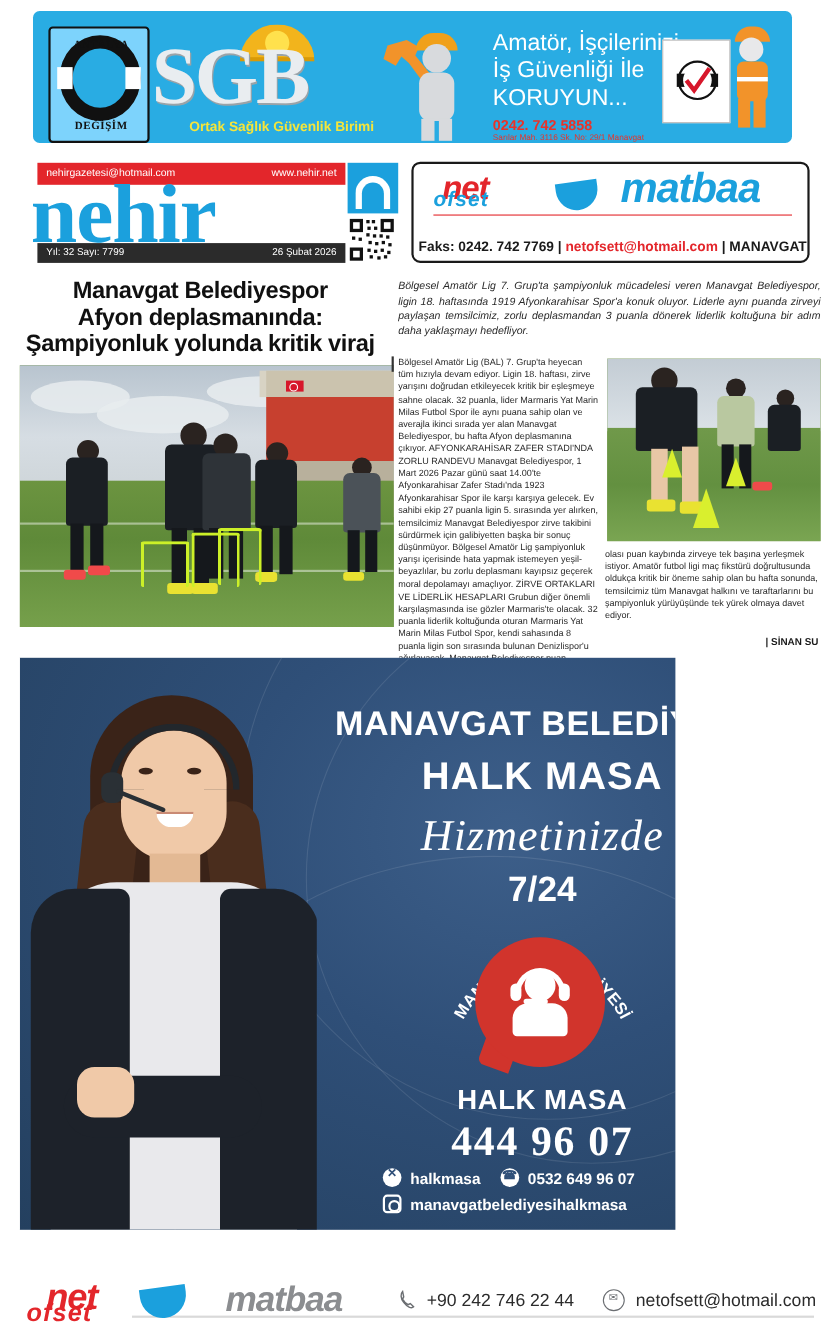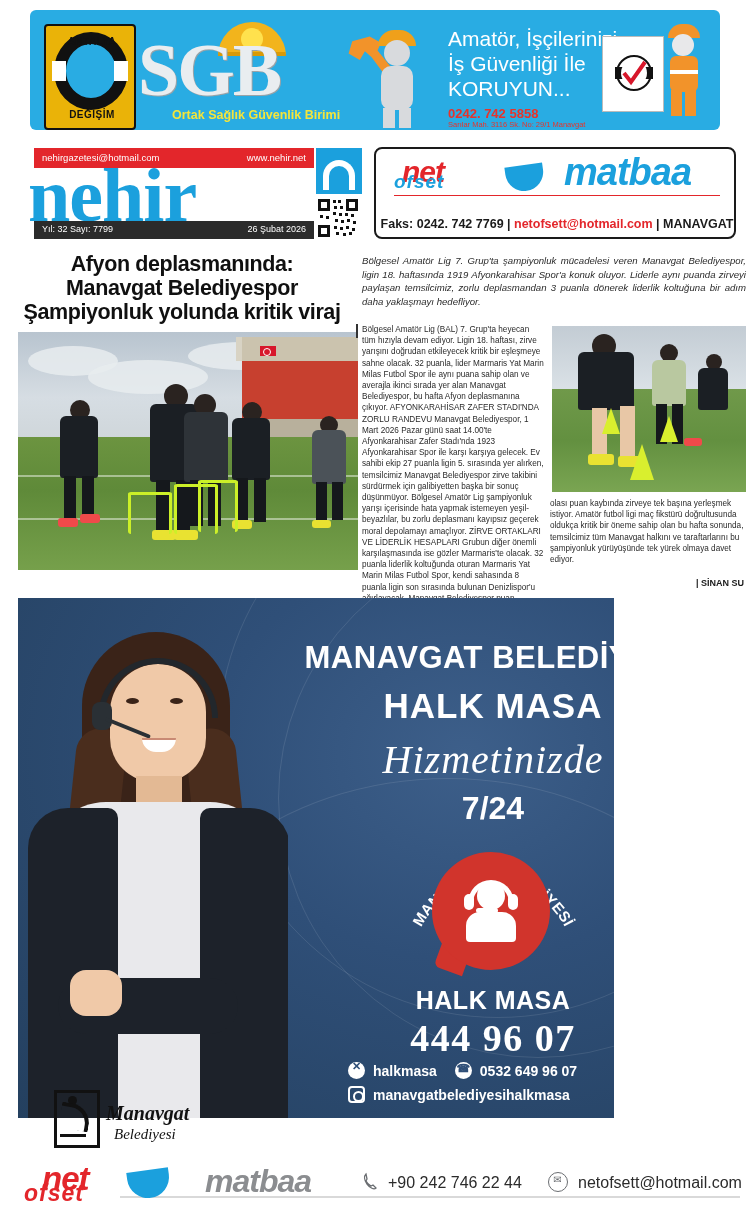--- a/index.html
+++ b/index.html
@@ -11,21 +11,21 @@
   }
   .page { position: relative; width: 750px; height: 1212px; background: #fff; }
 
   
   .sgb-banner {
     position: absolute; left: 30px; top: 10px; width: 690px; height: 120px;
     background: #29ace3; border-radius: 6px; overflow: hidden;
   }
   .sgb-ring {
     position: absolute; left: 14px; top: 14px; width: 92px; height: 106px;
-    background: #eab308; border: 2px solid #111; border-radius: 4px;
+    background: #7dd3fc; border: 2px solid #111; border-radius: 4px; font-family: Liberation Serif, serif;
   }
   .sgb-ring-inner {
     position: absolute; left: 8px; top: 6px; width: 74px; height: 78px;
     border-radius: 50%; border: 12px solid #111; background: #29ace3;
   }
   .sgb-ring-seg-l, .sgb-ring-seg-r {
     position: absolute; width: 14px; height: 20px; background: #fff; top: 35px;
   }
   .sgb-ring-seg-l { left: 6px; } .sgb-ring-seg-r { right: 6px; }
   .sgb-ring-t, .sgb-ring-b {
@@ -492,22 +492,22 @@
       </div>
       <div class="matbaa-word">matbaa</div>
       <div class="mh-rule"></div>
       <div class="mh-addr2">
         <span>Faks: 0242. 742 7769 | </span><span class="mail">netofsett@hotmail.com</span><span> | MANAVGAT</span>
       </div>
     </div>
   </div>
 
   <div class="headline">
+    <div>Manavgat Belediyespor</div>
     <div>Afyon deplasmanında:</div>
-    <div>Manavgat Belediyespor</div>
     <div>Şampiyonluk yolunda kritik viraj</div>
   </div>
 
   <div class="lead">Bölgesel Amatör Lig 7. Grup'ta şampiyonluk mücadelesi veren Manavgat Belediyespor, ligin 18. haftasında 1919 Afyonkarahisar Spor'a konuk oluyor. Liderle aynı puanda zirveyi paylaşan temsilcimiz, zorlu deplasmandan 3 puanla dönerek liderlik koltuğuna bir adım daha yaklaşmayı hedefliyor.</div>
 
   <div class="photo-main">
     <div class="sky"></div>
     <div class="cloud" style="left:10px;top:14px;width:90px;height:30px;"></div>
     <div class="cloud" style="left:70px;top:28px;width:120px;height:34px;"></div>
     <div class="cloud" style="left:170px;top:10px;width:110px;height:28px;"></div>
@@ -638,28 +638,20 @@
       <span class="sic sic-wa" style="margin-left:10px"></span>
       <span>0532 649 96 07</span>
     </div>
     <div class="social-row2">
       <span class="sic sq sic-ig"></span>
       <span>manavgatbelediyesihalkmasa</span>
     </div>
   </div>
   <div class="ad-sidebar"></div>
 
-  <div class="mlogo">
-    <div class="ml-box"></div>
-    <div class="ml-dot"></div>
-    <div class="ml-swish"></div>
-    <div class="ml-line"></div>
-    <div class="ml-name">Manavgat</div>
-    <div class="ml-sub">Belediyesi</div>
-  </div>
 
   <div class="footbar"></div>
   <div class="foot-rule"></div>
   <div class="f-net">net</div>
   <div class="f-swoosh"></div>
   <div class="f-ofset">ofset</div>
   <div class="f-matbaa">matbaa</div>
   <svg class="f-ic-phone" viewBox="0 0 18 20">
     <path d="M4 2 C2 4, 2 8, 5 12 C8 16, 12 18, 14 16 L11 13 L9 14 C7 13, 5 11, 4 9 L5 7 Z" fill="none" stroke="#6b6e72" stroke-width="1.3"></path>
   </svg>

